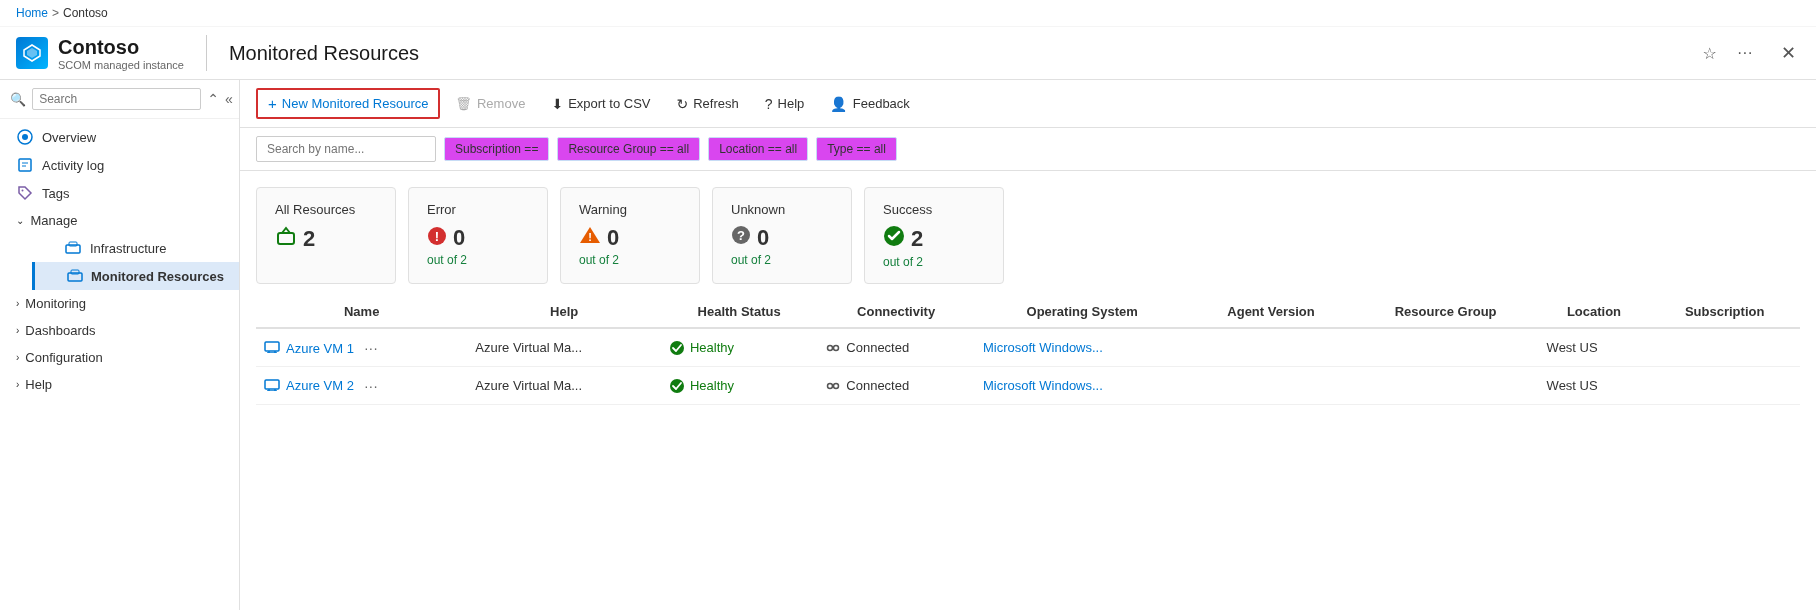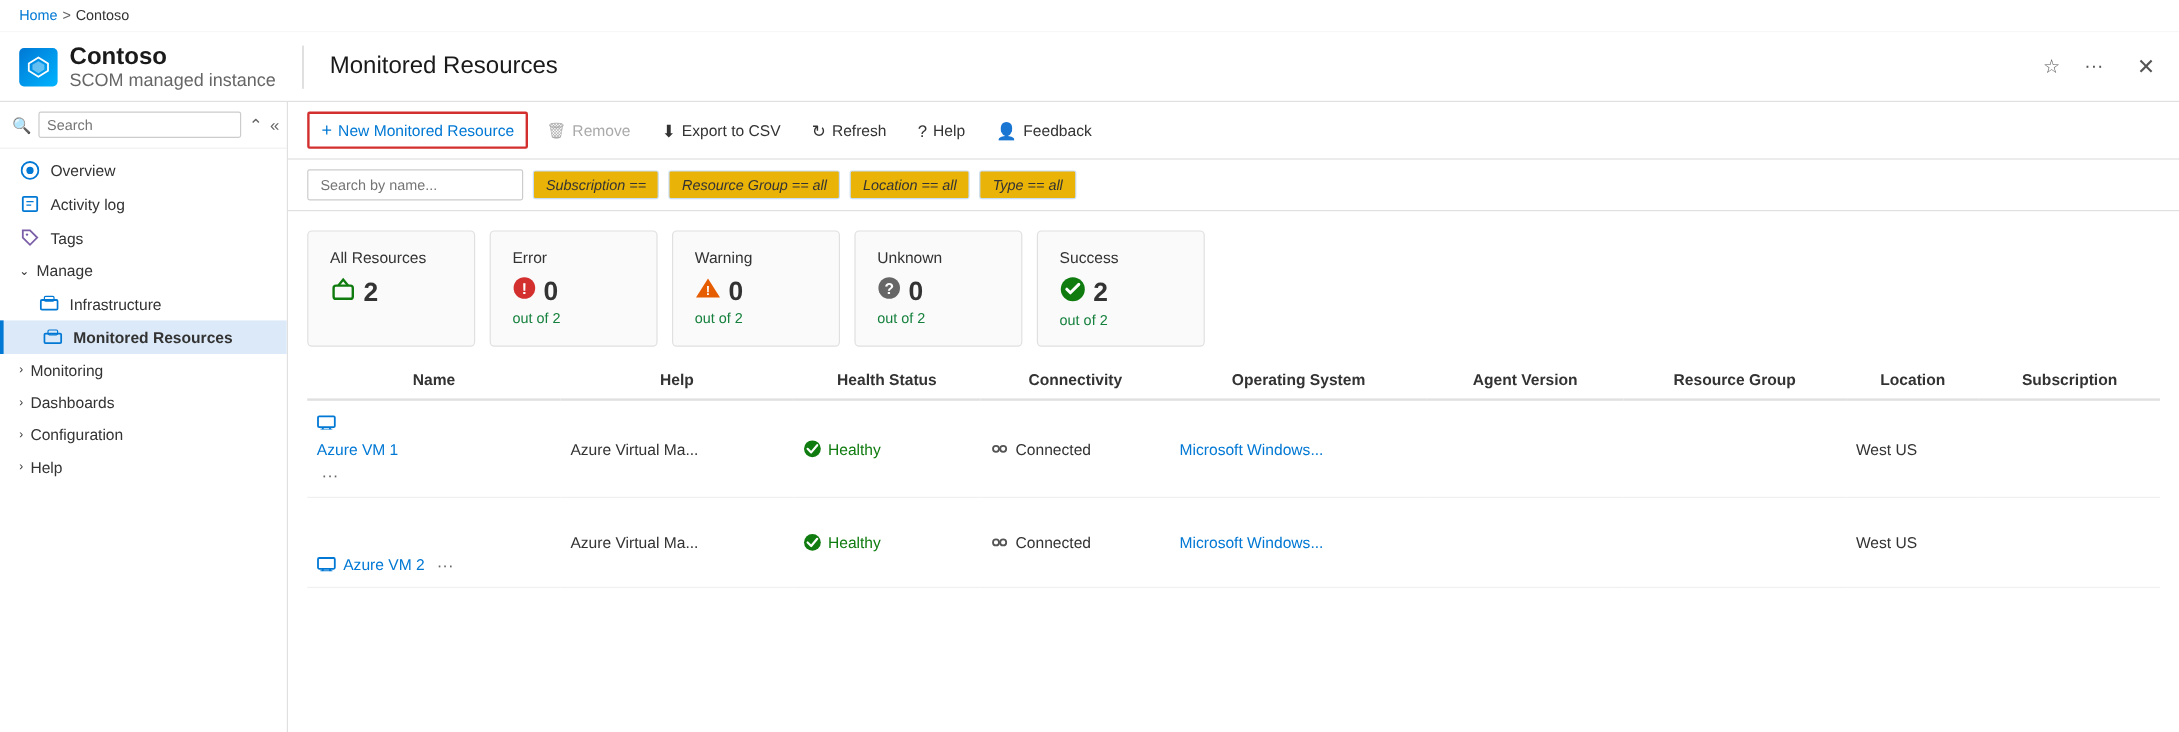--- a/index.html
+++ b/index.html
@@ -3,53 +3,53 @@
   <meta charset="utf-8">
   <style>
     * { box-sizing: border-box; margin: 0; padding: 0; }
     body { font-family: 'Segoe UI', Arial, sans-serif; font-size: 13px; background: #fff; color: #333; display: flex; flex-direction: column; height: 610px; overflow: hidden; }
 
     
     .top-bar { display: flex; align-items: center; padding: 8px 16px; border-bottom: 1px solid #e0e0e0; background: #fff; gap: 10px; }
     .app-icon { width: 32px; height: 32px; background: linear-gradient(135deg, #0078d4, #00b4ff); border-radius: 4px; display: flex; align-items: center; justify-content: center; color: white; font-size: 18px; flex-shrink: 0; }
     .app-title-block { display: flex; flex-direction: column; }
     .app-title { font-size: 20px; font-weight: 600; color: #1a1a1a; line-height: 1.2; }
-    .app-subtitle { font-size: 15px; color: #666; }
+    .app-subtitle { font-size: 11px; color: #666; }
     .divider-v { width: 1px; height: 36px; background: #ccc; margin: 0 12px; }
     .page-title { font-size: 20px; font-weight: 400; color: #1a1a1a; }
     .top-actions { margin-left: auto; display: flex; align-items: center; gap: 12px; }
     .icon-btn { background: none; border: none; cursor: pointer; color: #555; font-size: 16px; padding: 4px; }
 
     
     .main-layout { display: flex; flex: 1; overflow: hidden; }
 
     
     .sidebar { width: 240px; border-right: 1px solid #e0e0e0; background: #fff; display: flex; flex-direction: column; overflow-y: auto; flex-shrink: 0; }
     .sidebar-search { padding: 8px 10px; border-bottom: 1px solid #f0f0f0; display: flex; align-items: center; gap: 6px; }
     .sidebar-search input { flex: 1; border: 1px solid #ccc; border-radius: 2px; padding: 4px 8px; font-size: 12px; outline: none; }
     .sidebar-search-btn { background: none; border: none; cursor: pointer; color: #666; font-size: 14px; }
     .sidebar-item { display: flex; align-items: center; gap: 8px; padding: 6px 16px; cursor: pointer; font-size: 13px; color: #333; white-space: nowrap; }
     .sidebar-item.active { background: #e0efff; font-weight: 600; }
     .sidebar-item.active { border-left: 3px solid #0078d4; }
     .sidebar-item .icon { width: 18px; display: flex; align-items: center; justify-content: center; }
     .sidebar-section { padding: 4px 0; }
     .sidebar-group-label { display: flex; align-items: center; gap: 6px; padding: 6px 16px; cursor: pointer; font-size: 13px; color: #333; font-weight: 400; }
-    .sidebar-indent { padding-left: 32px !important; }
+    .sidebar-indent { padding-left: 32px !important; margin-left: 32px; }
 
     
     .content { flex: 1; overflow-y: auto; padding: 0; }
 
     
     .toolbar { display: flex; align-items: center; gap: 0; padding: 8px 16px; border-bottom: 1px solid #e0e0e0; flex-wrap: wrap; gap: 4px; }
     .toolbar-btn { display: flex; align-items: center; gap: 5px; padding: 5px 10px; border: 1px solid transparent; background: none; cursor: pointer; font-size: 13px; color: #333; border-radius: 2px; }
 
     
     .filters { display: flex; align-items: center; gap: 8px; padding: 8px 16px; border-bottom: 1px solid #e0e0e0; flex-wrap: wrap; }
     .filter-search input { border: 1px solid #ccc; padding: 5px 10px; font-size: 12px; width: 180px; border-radius: 2px; outline: none; }
-    .filter-tag { background: #eab308; border: 1px solid #c7dcf5; border-radius: 2px; padding: 4px 10px; font-size: 12px; color: #333; cursor: pointer; font-style: italic; }
+    .filter-tag { background: #d946ef; border: 1px solid #c7dcf5; border-radius: 2px; padding: 4px 10px; font-size: 12px; color: #333; cursor: pointer; }
 
     
     .cards-row { display: flex; gap: 12px; padding: 16px 16px 12px 16px; }
     .card { border: 1px solid #e0e0e0; border-radius: 4px; padding: 14px 18px; min-width: 140px; background: #fafafa; cursor: pointer; }
     .card-title { font-size: 13px; font-weight: 500; color: #333; margin-bottom: 8px; }
     .card-count { font-size: 22px; font-weight: 600; display: flex; align-items: center; gap: 6px; }
     .card-sub { font-size: 12px; color: #15803d; margin-top: 2px; }
 
     
     .table-area { padding: 0 16px; }
@@ -301,21 +301,21 @@
             <th>Operating System</th>
             <th>Agent Version</th>
             <th>Resource Group</th>
             <th>Location</th>
             <th>Subscription</th>
           </tr>
         </thead>
         <tbody id="table-body">
         <tr>
       <td>
-        <span style="display:flex; align-items:flex-start; gap:6px;flex-direction:column;">
+        <span style="display:flex; align-items:flex-end; gap:6px;">
           <span style="color:#0078d4;">
             <svg width="16" height="14" viewBox="0 0 16 14">
                       <rect x="1" y="3" width="14" height="9" rx="1" fill="none" stroke="#0078d4" stroke-width="1.5"></rect>
                       <line x1="5" y1="12" x2="5" y2="14" stroke="#0078d4" stroke-width="1.5"></line>
                       <line x1="11" y1="12" x2="11" y2="14" stroke="#0078d4" stroke-width="1.5"></line>
                       <line x1="3" y1="14" x2="13" y2="14" stroke="#0078d4" stroke-width="1.5"></line>
                     </svg>
           </span>
           <a href="#" style="color:#0078d4; text-decoration:none;">Azure VM 1</a>
           <button style="background:none; border:none; cursor:pointer; color:#666; font-size:14px; padding:0 4px;">···</button>
@@ -342,21 +342,21 @@
         </span>
       </td>
       <td><a href="#" style="color:#0078d4; text-decoration:none;">Microsoft Windows...</a></td>
       <td></td>
       <td></td>
       <td>West US</td>
       <td></td>
     </tr>
             <tr>
       <td>
-        <span style="display:flex; align-items:center; gap:6px;margin-top:37px;">
+        <span style="display:flex; align-items:center; gap:6px;">
           <span style="color:#0078d4;">
             <svg width="16" height="14" viewBox="0 0 16 14">
                       <rect x="1" y="3" width="14" height="9" rx="1" fill="none" stroke="#0078d4" stroke-width="1.5"></rect>
                       <line x1="5" y1="12" x2="5" y2="14" stroke="#0078d4" stroke-width="1.5"></line>
                       <line x1="11" y1="12" x2="11" y2="14" stroke="#0078d4" stroke-width="1.5"></line>
                       <line x1="3" y1="14" x2="13" y2="14" stroke="#0078d4" stroke-width="1.5"></line>
                     </svg>
           </span>
           <a href="#" style="color:#0078d4; text-decoration:none;">Azure VM 2</a>
           <button style="background:none; border:none; cursor:pointer; color:#666; font-size:14px; padding:0 4px;">···</button>

